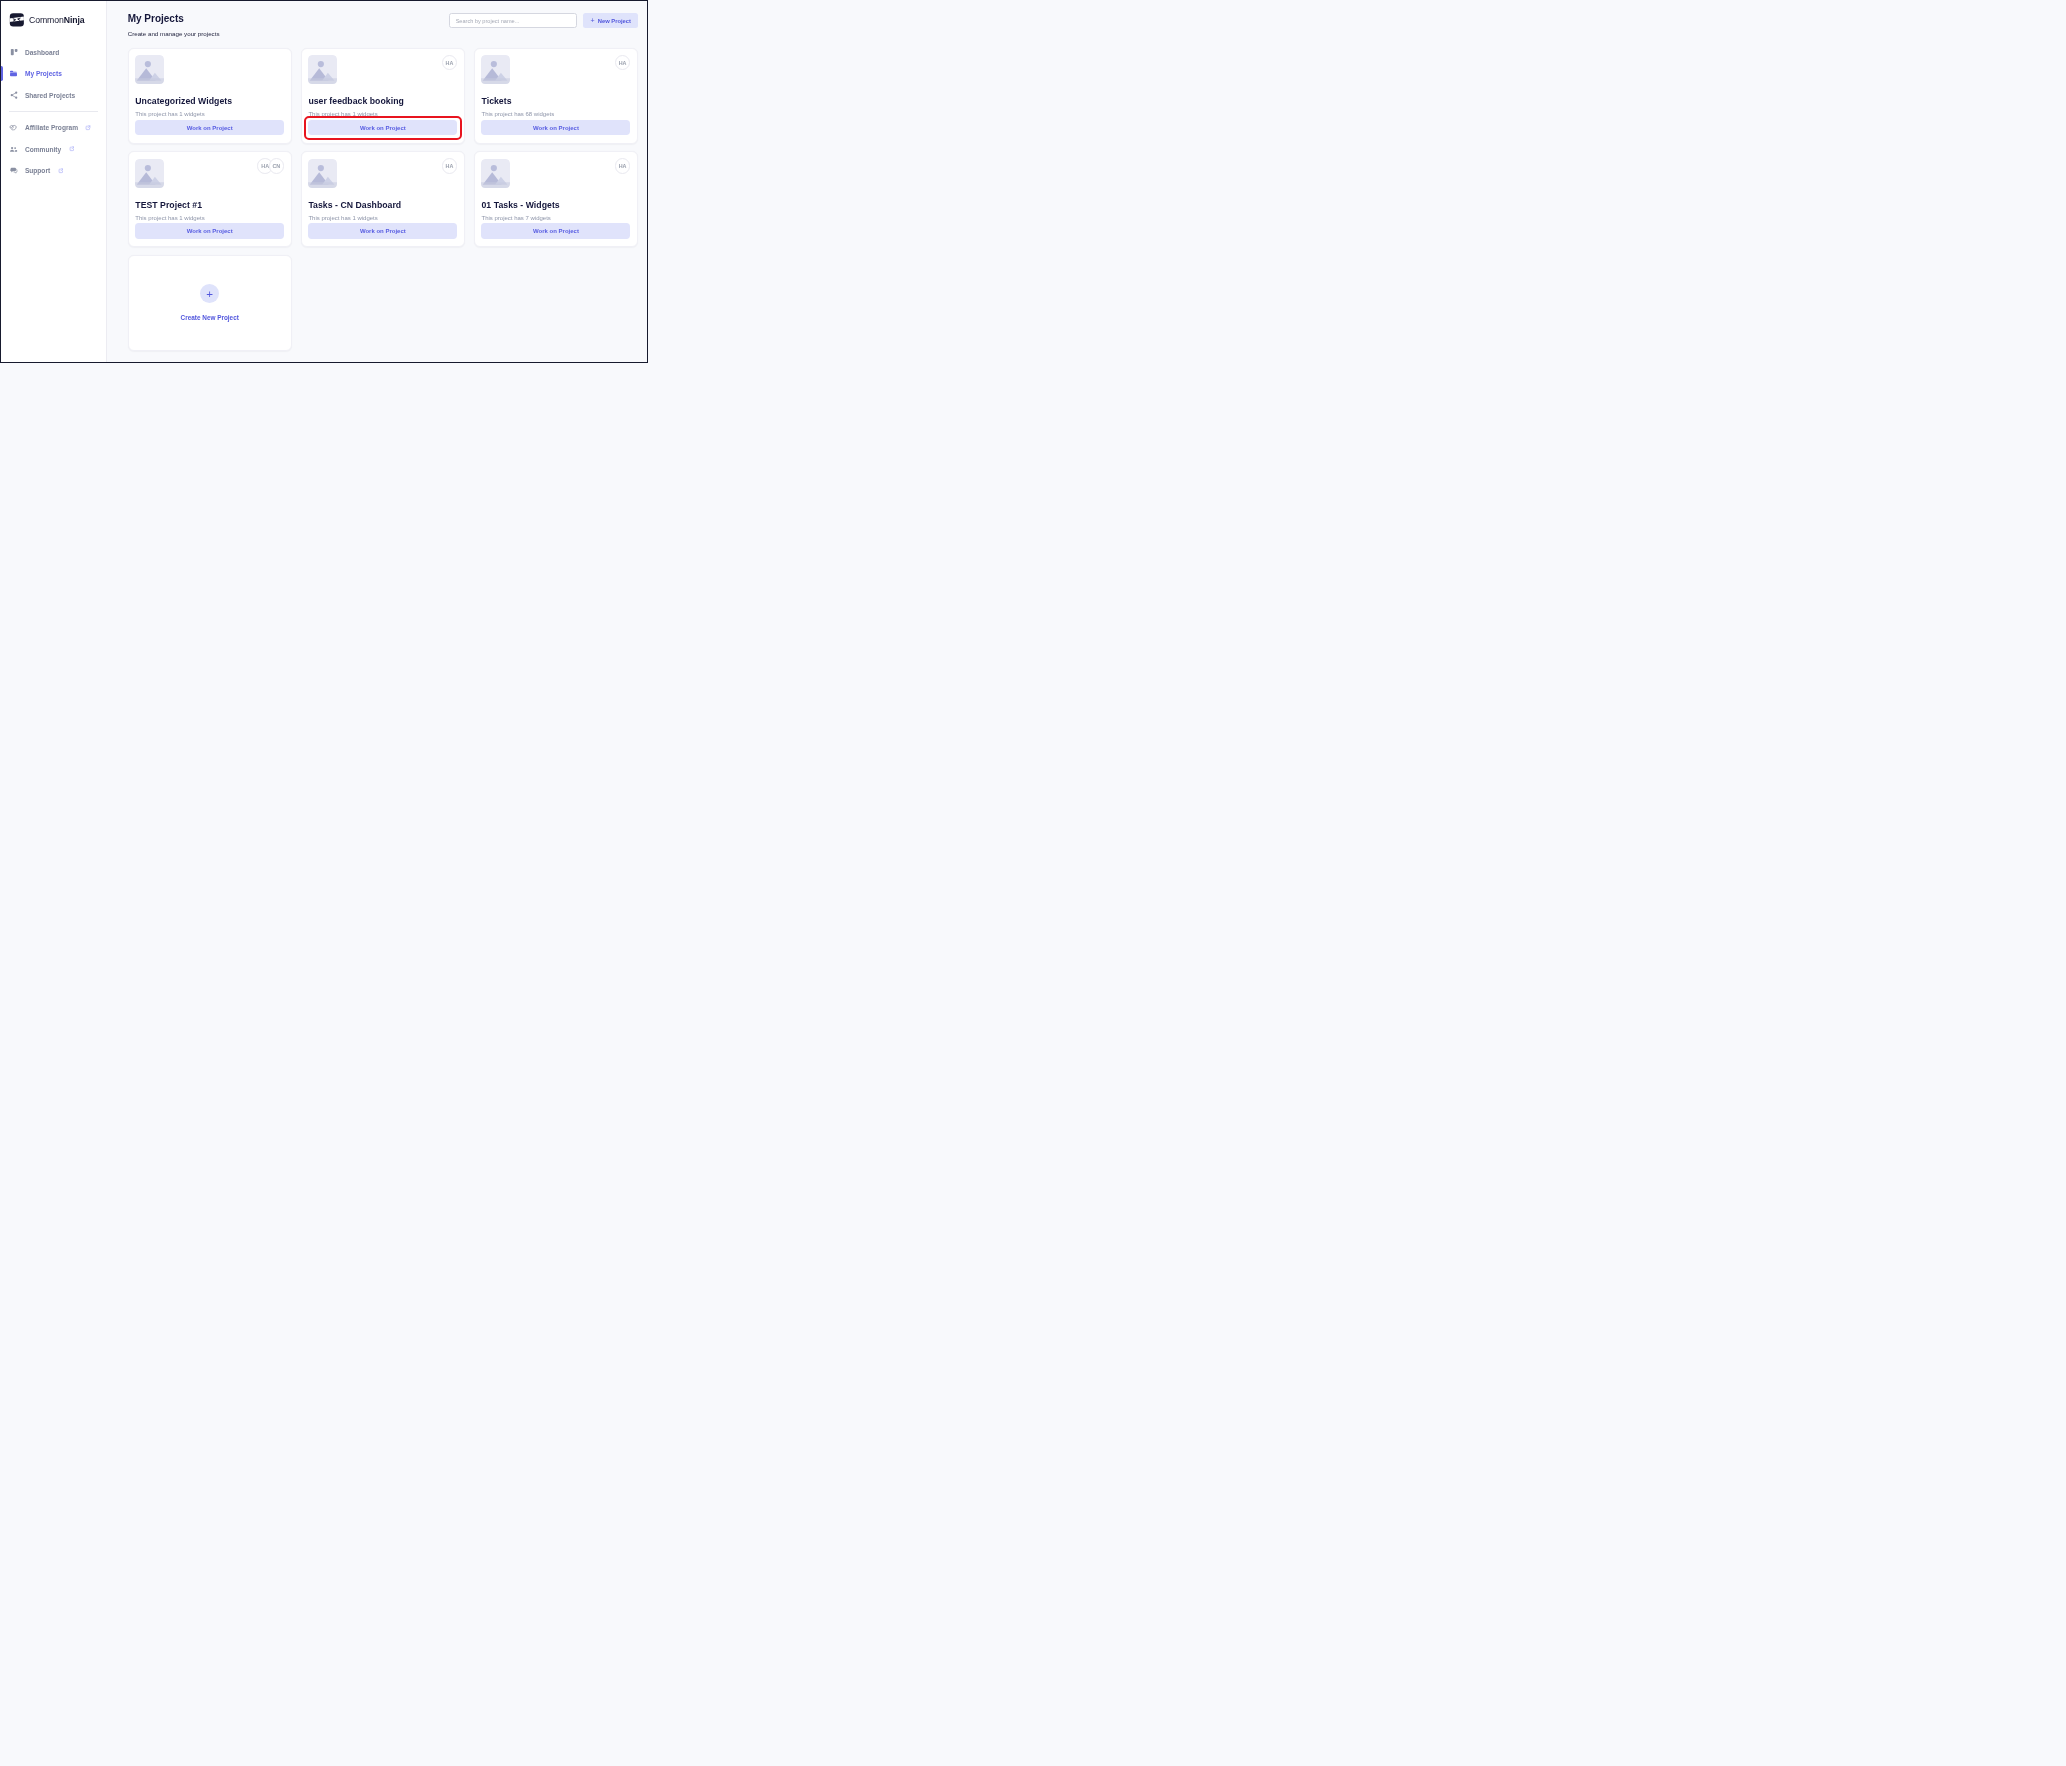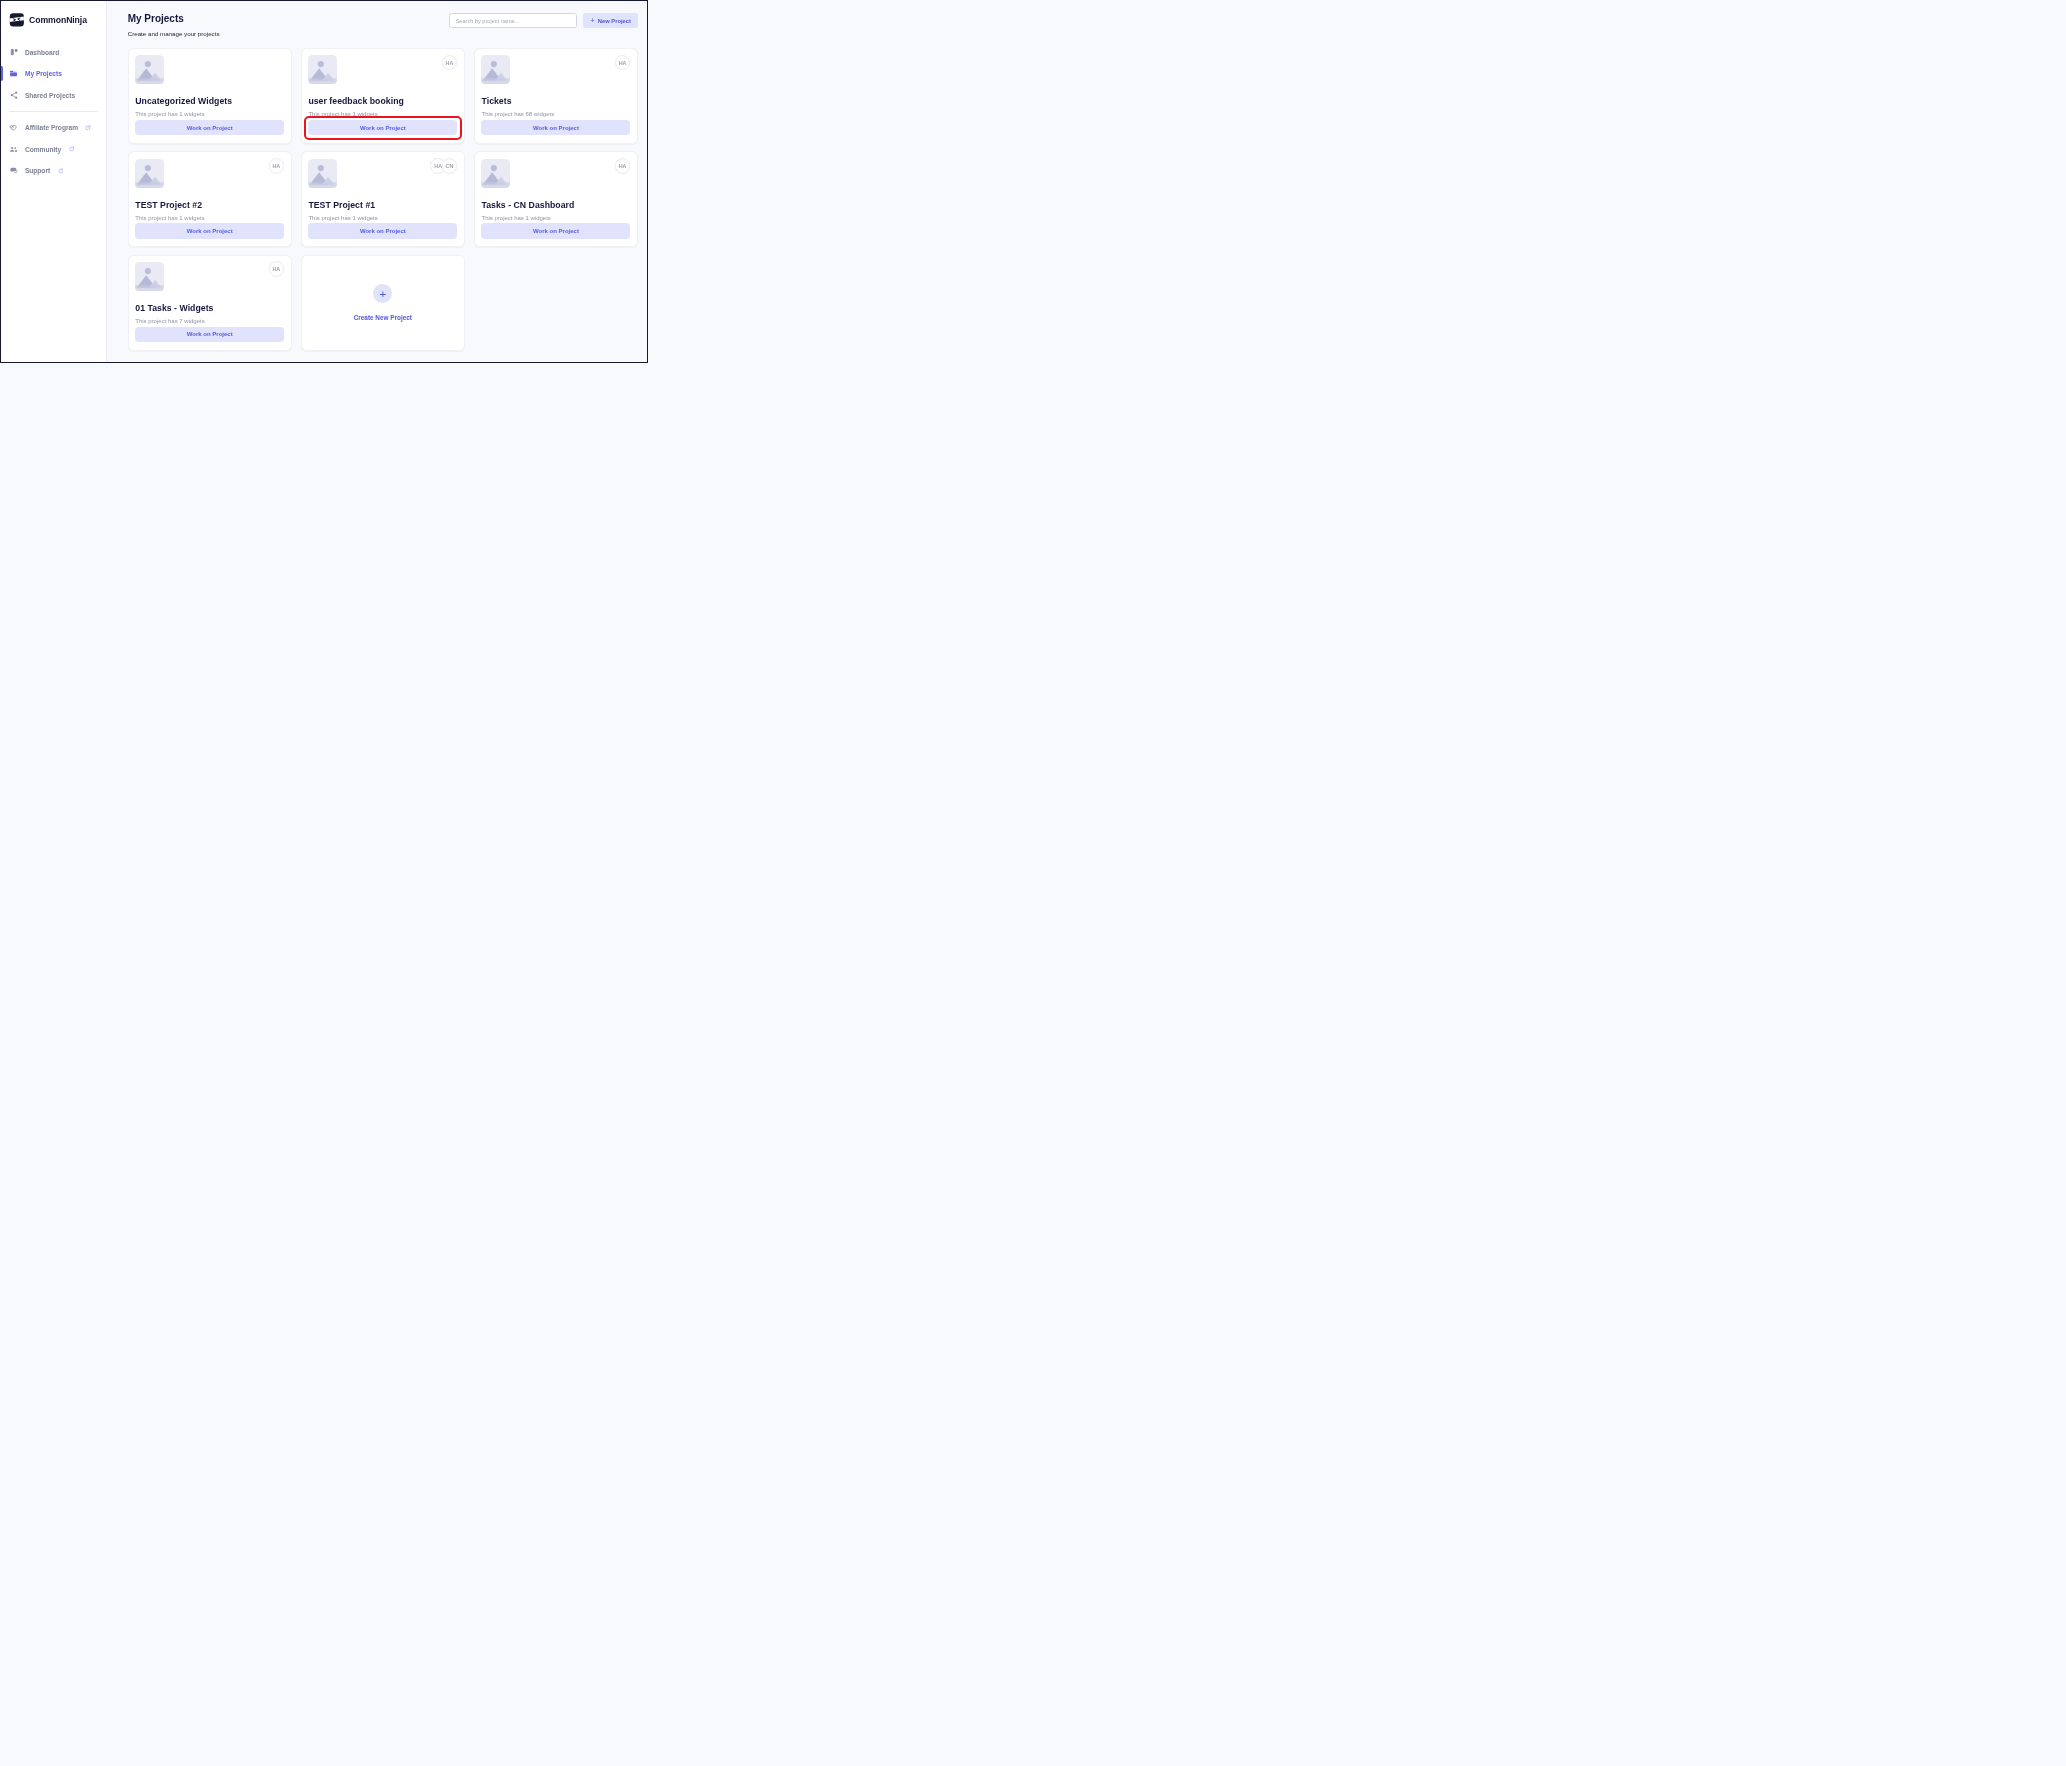--- a/index.html
+++ b/index.html
@@ -13,21 +13,21 @@
     overflow: hidden;
   }
   
   .sidebar {
     position: absolute; left: 0; top: 0; bottom: 0;
     width: 106px; background: #ffffff;
     border-right: 0.4px solid #ececf2;
   }
   .logo-row { display: flex; align-items: center; gap: 4.1px; padding: 10.7px 8.3px 12.4px 8.3px; }
   .logo-text { font-size: 8.7px; color: #14162e; letter-spacing: -0.1px; }
-  .logo-text .regular { font-weight: 700; }
+  .logo-text .regular { font-weight: 400; }
   .logo-text .bold { font-weight: 800; margin-top: 8px; }
   .nav { margin-top: 0.8px; }
   .nav-item {
     position: relative; display: flex; align-items: center; gap: 6.6px;
     height: 21.5px; padding: 0 8.3px;
     font-size: 6.6px; font-weight: 700; color: #7b8195; cursor: pointer;
   }
   .nav-item .ico { width: 9px; height: 9px; flex: 0 0 9px; display: flex; align-items: center; justify-content: center; }
   .nav-item.active { color: #6064e3; }
   .nav-item.active::before {
@@ -278,37 +278,20 @@
       <svg width="29" height="29" viewBox="0 0 70 70">
         <rect width="70" height="70" rx="10" fill="#e9eaf4"></rect>
         <circle cx="31" cy="22" r="7.5" fill="#b9bddb"></circle>
         <polygon points="4,62 27,32 50,62" fill="#b6bad8"></polygon>
         <polygon points="34,62 48,43 64,62" fill="#cdd1e6"></polygon>
         <rect x="0" y="56" width="70" height="14" fill="#c6cade" opacity="0.55"></rect>
       </svg>
     </div>
     <div class="badges">
           <span class="badge">HA</span>
-        </div>
-    <div class="card-title">TEST Project #2</div>
-    <div class="card-desc">This project has 1 widgets</div>
-    <button class="work-btn">Work on Project</button>
-  </div>
-      <div class="card">
-    <div class="thumb">
-      <svg width="29" height="29" viewBox="0 0 70 70">
-        <rect width="70" height="70" rx="10" fill="#e9eaf4"></rect>
-        <circle cx="31" cy="22" r="7.5" fill="#b9bddb"></circle>
-        <polygon points="4,62 27,32 50,62" fill="#b6bad8"></polygon>
-        <polygon points="34,62 48,43 64,62" fill="#cdd1e6"></polygon>
-        <rect x="0" y="56" width="70" height="14" fill="#c6cade" opacity="0.55"></rect>
-      </svg>
-    </div>
-    <div class="badges">
-          <span class="badge">HA</span>
           <span class="badge">CN</span>
         </div>
     <div class="card-title">TEST Project #1</div>
     <div class="card-desc">This project has 1 widgets</div>
     <button class="work-btn">Work on Project</button>
   </div>
       <div class="card">
     <div class="thumb">
       <svg width="29" height="29" viewBox="0 0 70 70">
         <rect width="70" height="70" rx="10" fill="#e9eaf4"></rect>

